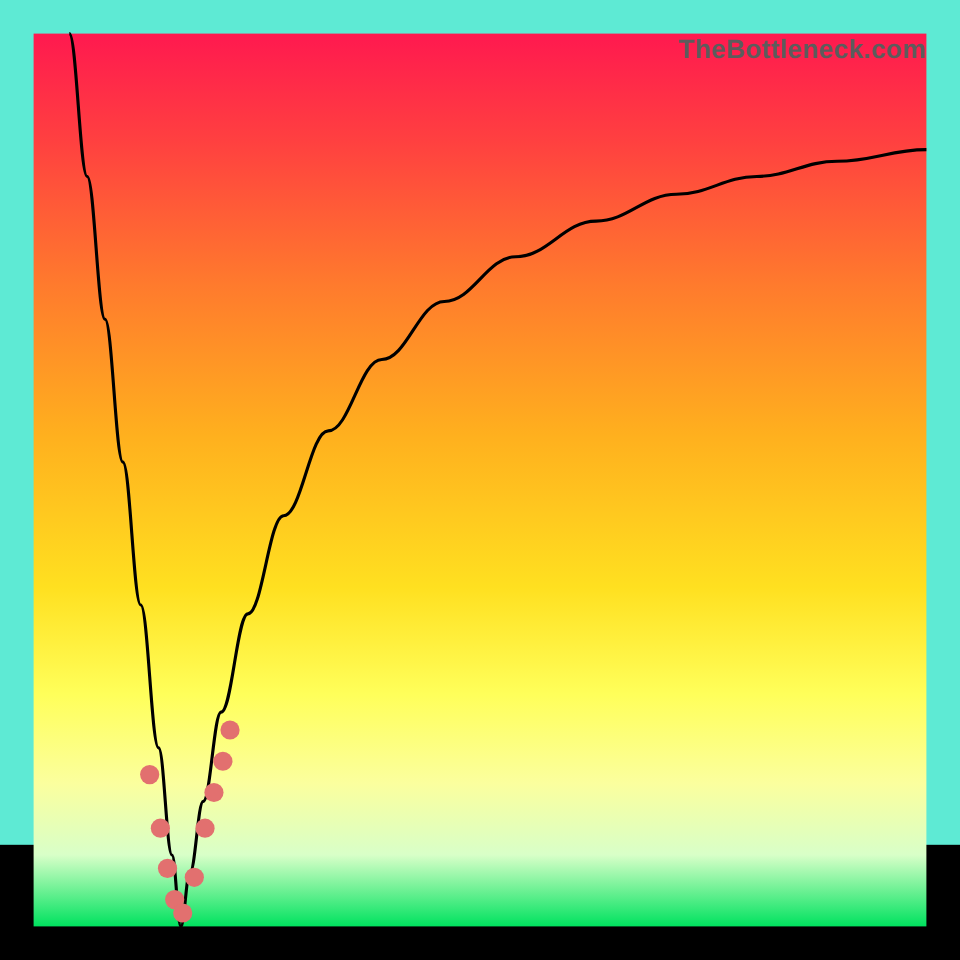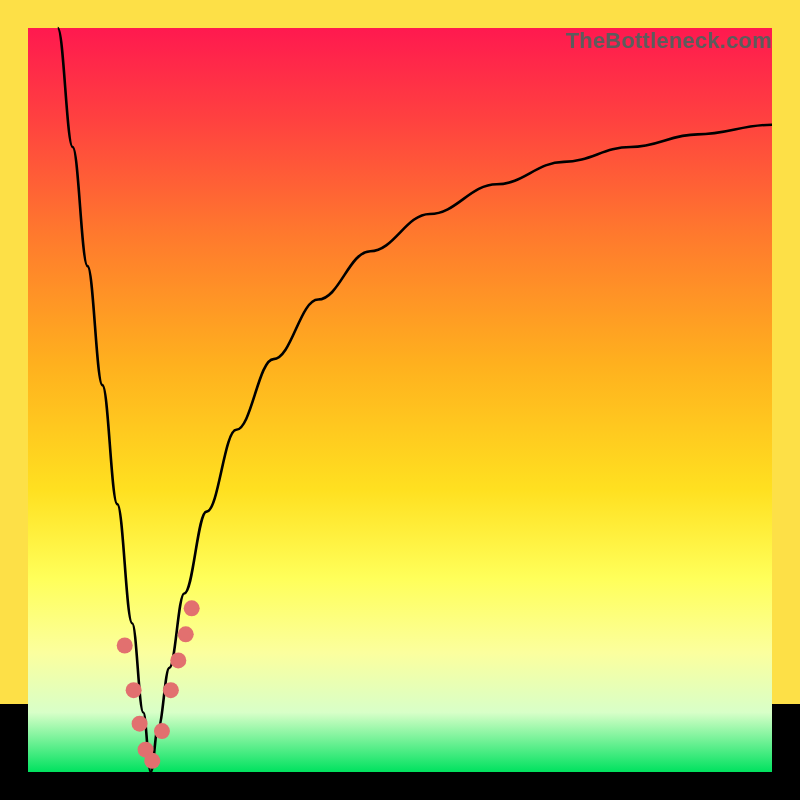--- a/index.html
+++ b/index.html
@@ -1,16 +1,16 @@
 <!DOCTYPE html>
 <html><head>
 <meta charset="utf-8">
 <style>
   html,body{margin:0;padding:0;width:800px;height:800px;overflow:hidden;background:#000;}
-  .stage{position:relative;width:800px;height:704px;background:#fde047;}
+  .stage{position:relative;width:800px;height:704px;background:#5eead4;}
   .plot{
     position:absolute;
     left:28px; top:28px;
     width:744px; height:744px;
     background:linear-gradient(to bottom,
       #ff194f 0%,
       #ff4040 12%,
       #ff7a2d 28%,
       #ffb01e 45%,
       #ffe020 62%,

